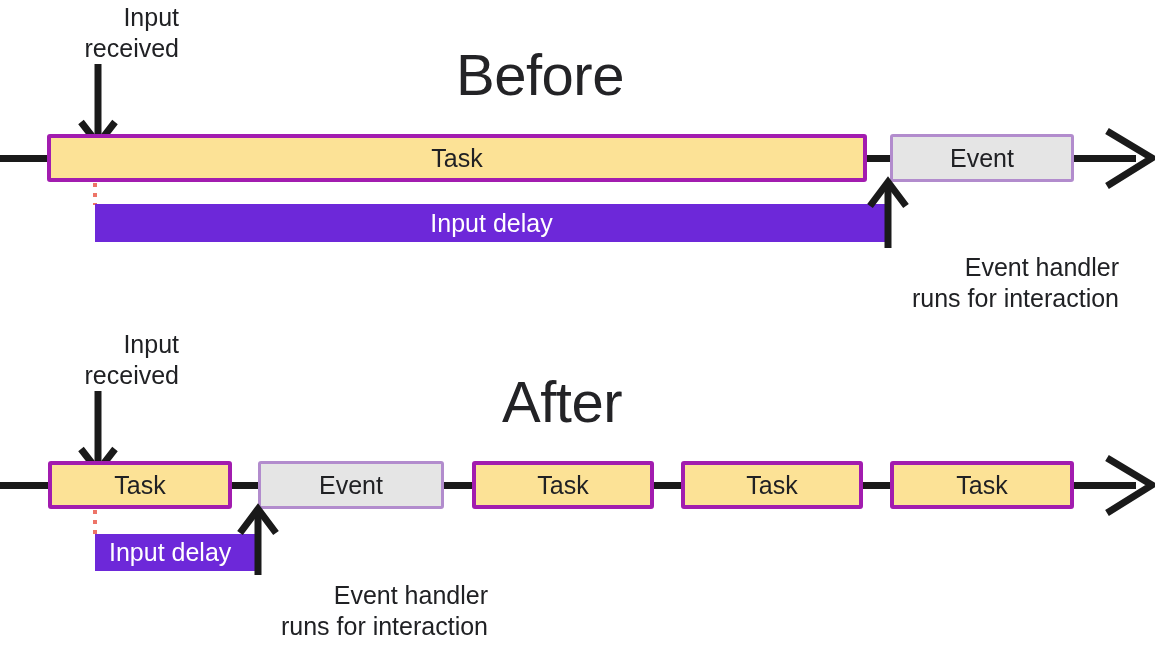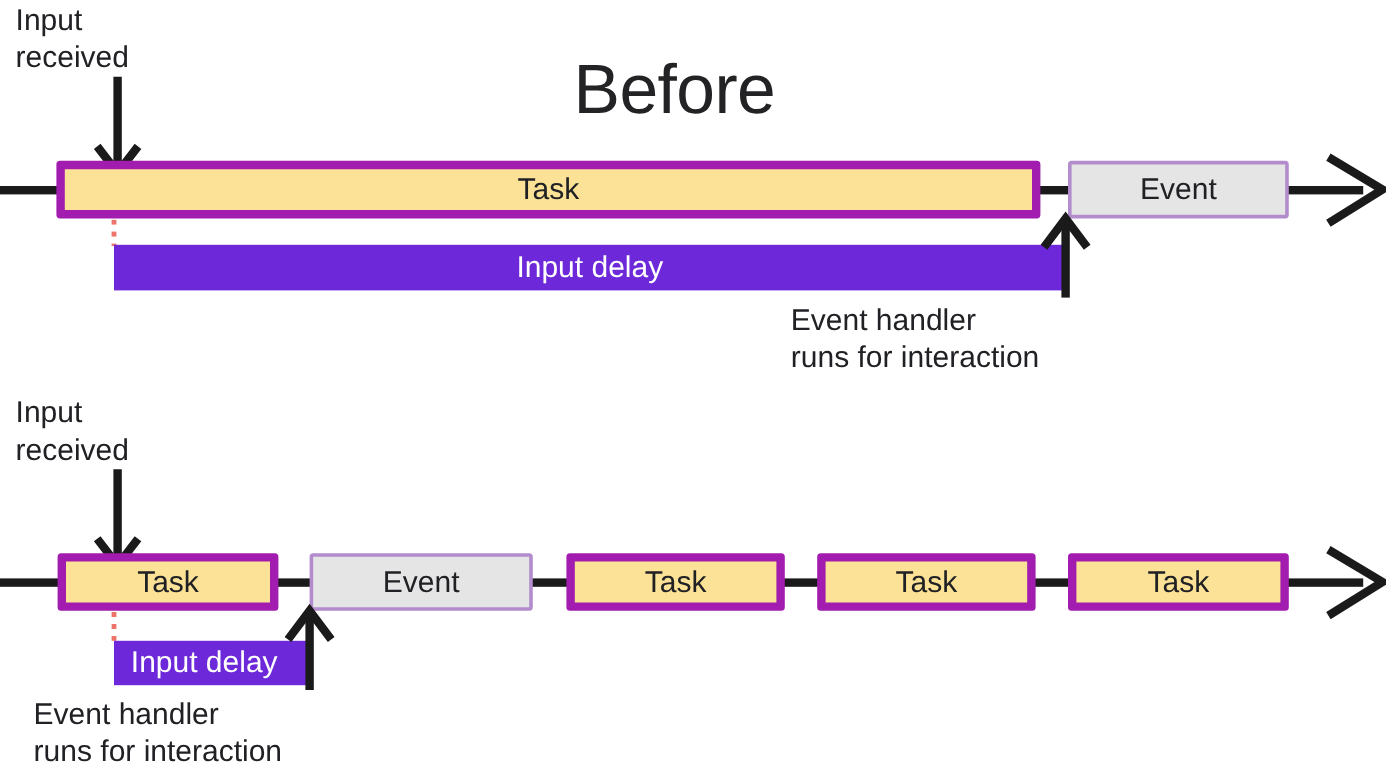--- a/index.html
+++ b/index.html
@@ -26,38 +26,38 @@
     color:#232326;
     white-space:nowrap;
     line-height:1;
   }
 
   
   .anno{
     font-size:25px;
     line-height:1.22;
     color:#202124;
-    text-align:left;
+    text-align:right;
     white-space:nowrap;
   }
 
   
   .box{
     box-sizing:border-box;
     display:flex;
     align-items:center;
     justify-content:center;
     font-size:25px;
     line-height:1;
     color:#202124;
     border-radius:3px;
   }
   .box.task{
     background:#fce296;
-    border:7px solid #a21caf;
+    border:4px solid #a21caf;
   }
   .box.event{
     background:#e5e5e5;
     border:3px solid #b28ccd;
   }
   .box.delay{
     background:#6d28d9;
     border:none;
     color:#ffffff;
     border-radius:0;
@@ -84,21 +84,21 @@
     background-repeat:repeat-y;
   }
 
   svg{display:block;overflow:visible;}
 </style>
 </head>
 <body>
 
 <div id="stage">
 
-  <div class="abs section-title" style="left:478px;top:46px;">Before</div>
+  <div class="abs section-title" style="left:456px;top:46px;">Before</div>
 
   <div class="abs anno" style="left:13px;top:2px;width:166px;">
     <div>Input</div>
     <div>received</div>
   </div>
 
   <svg class="abs" style="left:78px;top:62px;" width="40" height="86" viewBox="0 0 40 86">
     <line x1="20" y1="2" x2="20" y2="80" stroke="#1a1a1a" stroke-width="7"></line>
     <polyline points="3,60 20,82 37,60" fill="none" stroke="#1a1a1a" stroke-width="7" stroke-linecap="butt" stroke-linejoin="miter"></polyline>
   </svg>
@@ -129,20 +129,21 @@
   <svg class="abs" style="left:866px;top:178px;" width="44" height="72" viewBox="0 0 44 72">
     <line x1="22" y1="70" x2="22" y2="5" stroke="#1a1a1a" stroke-width="7"></line>
     <polyline points="4,28 22,4 40,28" fill="none" stroke="#1a1a1a" stroke-width="7" stroke-linecap="butt" stroke-linejoin="miter"></polyline>
   </svg>
 
   <div class="abs anno" style="left:659px;top:252px;width:460px;">
     <div>Event handler</div>
     <div>runs for interaction</div>
   </div>
 
+  <div class="abs section-title" style="left:502px;top:373px;">After</div>
 
   <div class="abs anno" style="left:13px;top:329px;width:166px;">
     <div>Input</div>
     <div>received</div>
   </div>
 
   <svg class="abs" style="left:78px;top:389px;" width="40" height="86" viewBox="0 0 40 86">
     <line x1="20" y1="2" x2="20" y2="80" stroke="#1a1a1a" stroke-width="7"></line>
     <polyline points="3,60 20,82 37,60" fill="none" stroke="#1a1a1a" stroke-width="7" stroke-linecap="butt" stroke-linejoin="miter"></polyline>
   </svg>

